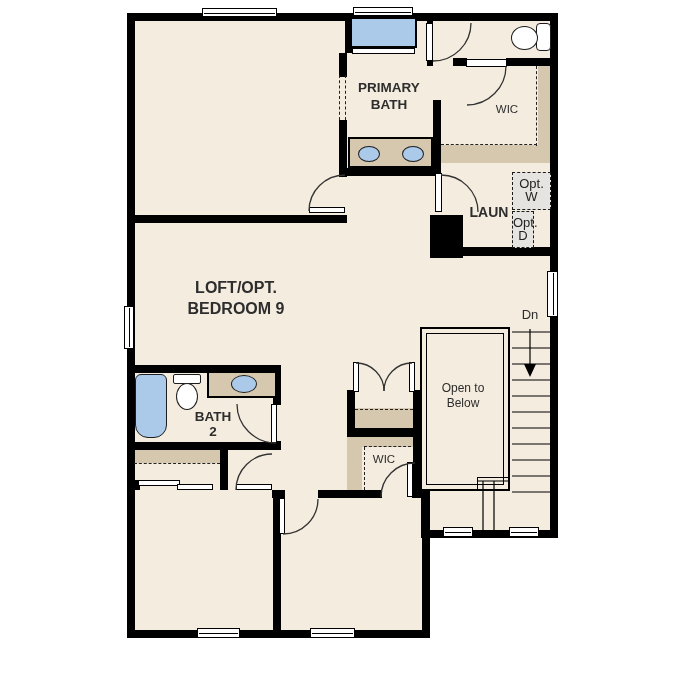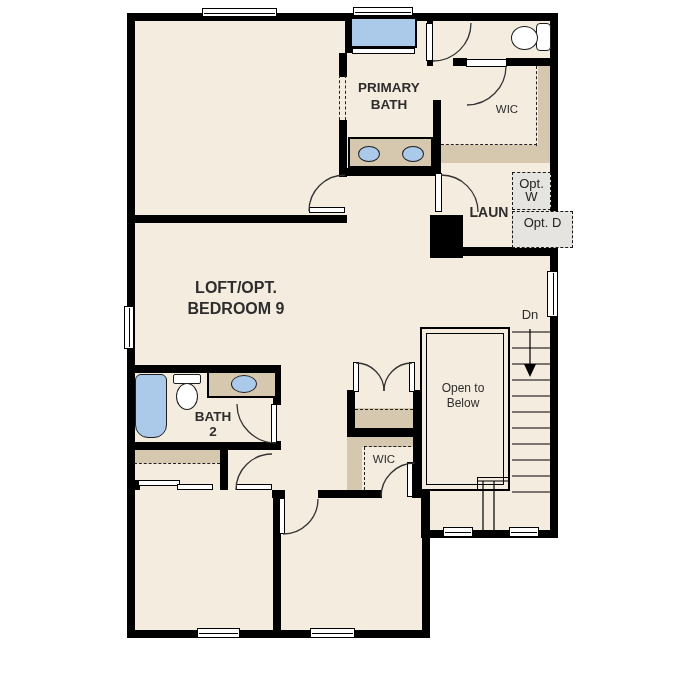--- a/index.html
+++ b/index.html
@@ -88,21 +88,21 @@
   <div class="dash-v" style="left:339px;top:75px;height:45px"></div>
   <div class="dash-v" style="left:345px;top:75px;height:45px"></div>
   <div class="dash-v" style="left:536px;top:66px;height:80px"></div>
   <div class="dash-h" style="left:441px;top:144px;width:96px"></div>
   <div class="dash-h" style="left:355px;top:409px;width:58px"></div>
   <div class="dash-v" style="left:364px;top:447px;height:43px"></div>
   <div class="dash-h" style="left:364px;top:446px;width:47px"></div>
   <div class="dash-h" style="left:134px;top:463px;width:86px"></div>
 
   <div class="opt" style="left:512px;top:172px;width:39px;height:38px"><span>Opt. W</span></div>
-  <div class="opt" style="left:512px;top:211px;width:61px;height:37px"><span>Opt. D</span></div>
+  <div class="opt" style="left:512px;top:211px;width:22px;height:37px"><span>Opt. D</span></div>
 
   <div class="fix blue" style="left:350px;top:17px;width:67px;height:31px;border:2.5px solid #000"></div>
   <div class="fix" style="left:352px;top:48px;width:63px;height:6px;background:#fff;border:1px solid #000"></div>
   <div class="fix tan" style="left:348px;top:137px;width:85px;height:31px;border:2px solid #000"></div>
   <div class="ell blue" style="left:358px;top:146px;width:22px;height:16px"></div>
   <div class="ell blue" style="left:402px;top:146px;width:22px;height:16px"></div>
   <div class="fix" style="left:536px;top:23px;width:15px;height:28px;background:#fff;border:1.5px solid #1d1d1d;border-radius:4px"></div>
   <div class="ell" style="left:511px;top:26px;width:27px;height:24px;background:#fff"></div>
   <div class="fix blue" style="left:135px;top:374px;width:32px;height:64px;border:1.5px solid #1d1d1d;border-radius:6px 6px 13px 13px"></div>
   <div class="fix" style="left:173px;top:374px;width:28px;height:10px;background:#fff;border:1.5px solid #1d1d1d;border-radius:2px"></div>

